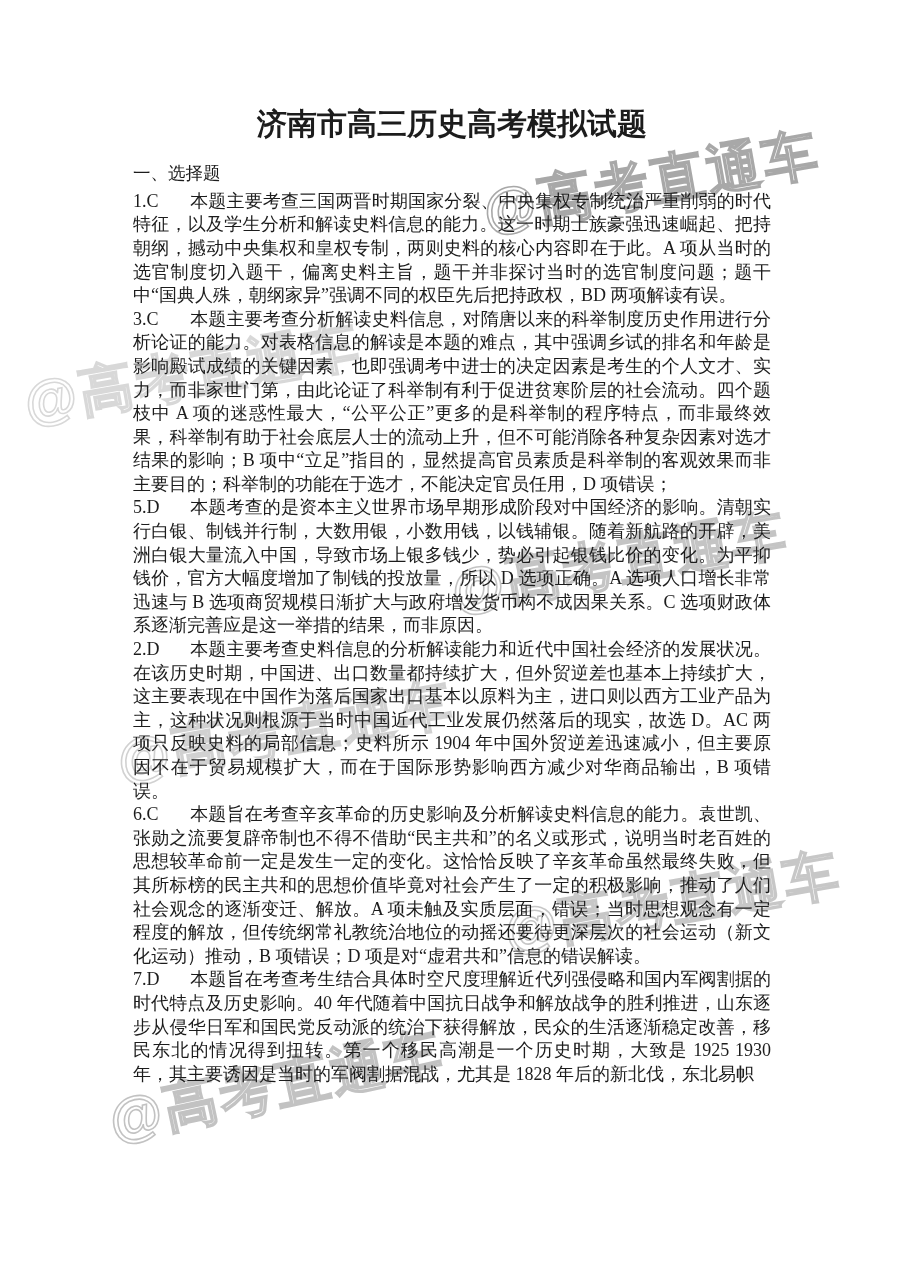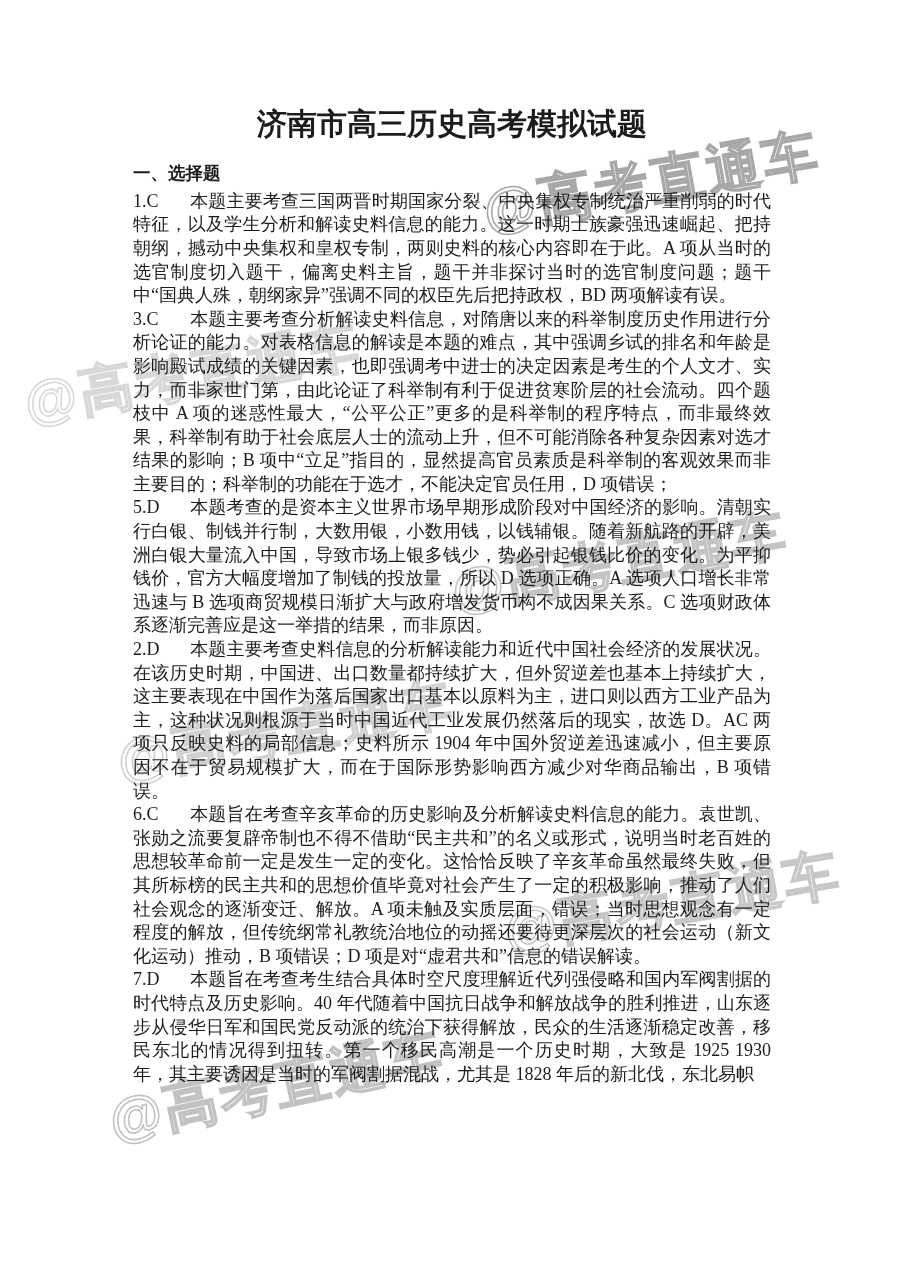--- a/index.html
+++ b/index.html
@@ -35,21 +35,21 @@
   }
   .title{
     font-size:30px;font-weight:bold;text-align:center;
     margin:0 0 20px 0;line-height:1.2;
   }
   .subtitle{
     font-size:21px;font-weight:bold;text-align:center;
     margin:0 0 17px 0;line-height:1.2;
   }
   .section-heading{
-    font-size:17.5px;font-weight:bold;margin:0 0 5px 0;line-height:1.3;
+    font-size:17.5px;font-weight:normal;margin:0 0 5px 0;line-height:1.3;
   }
   .answers{display:block;}
   p.answer{
     font-size:18px;line-height:23.6px;
     text-align:justify;text-justify:inter-ideograph;
     margin:0;word-break:break-all;
   }
   p.answer .num{display:inline-block;min-width:57px;}
 </style>
 </head>

